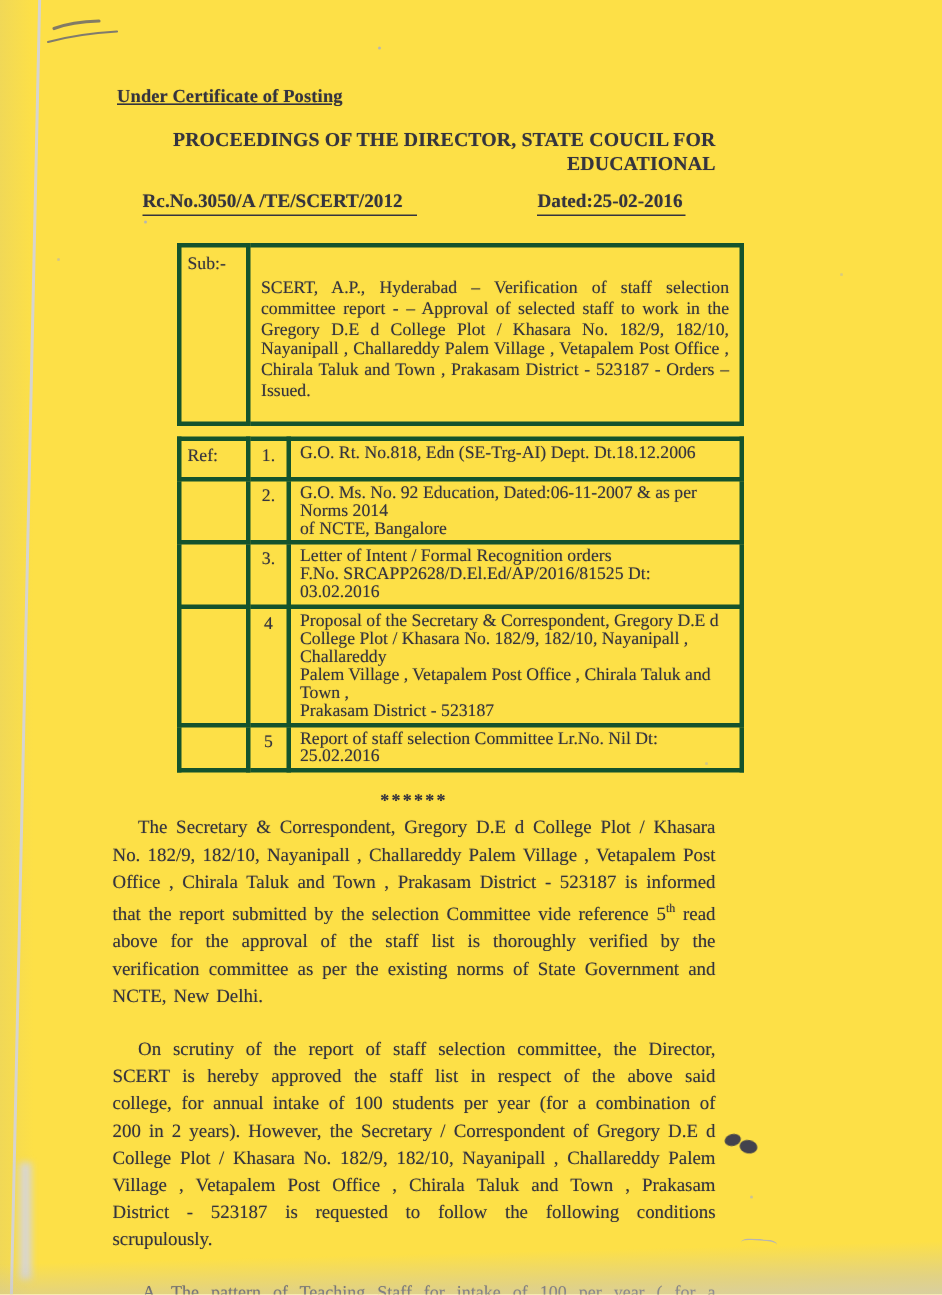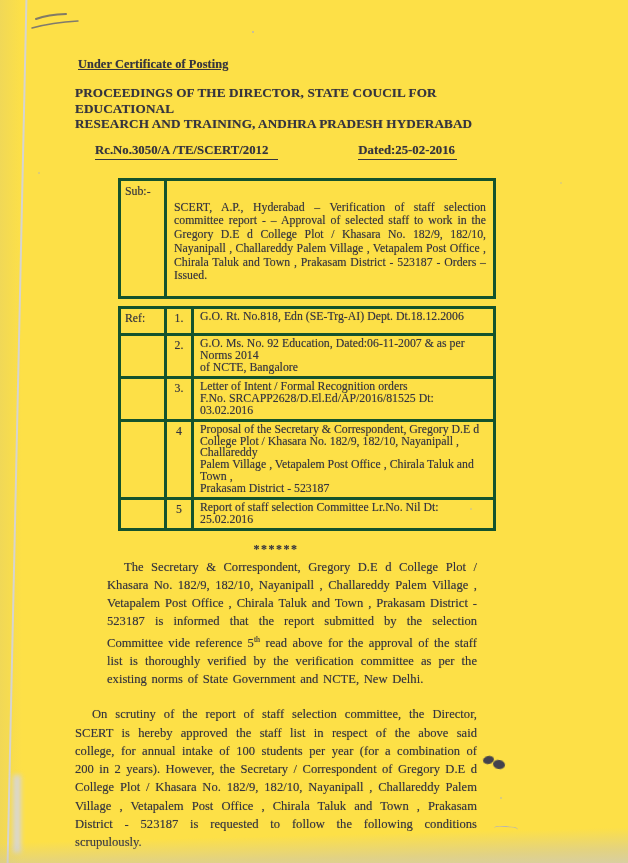--- a/index.html
+++ b/index.html
@@ -27,21 +27,21 @@
   .blot.b2 { left:493px; top:760px; width:12px; height:9px; transform:rotate(10deg); }
   .squiggle { position:absolute; left:494px; top:826px; width:24px; height:5px;
     border-top:1.3px solid #b7b5b1; border-radius:60%/100%; transform:rotate(4deg); z-index:3; }
   .speck { position:absolute; width:2px; height:2px; border-radius:50%; background:#b8b6b2; z-index:2; }
 
   
   .content { position:absolute; left:75px; top:0; width:402px; z-index:2; }
 
   .ucp { margin:57px 0 0 3px; font-weight:bold; font-size:12.3px;
     text-decoration:underline; letter-spacing:.1px; }
-  .title { margin-top:13px; text-align:left; font-weight:bold;
+  .title { margin-top:13px; text-align:right; font-weight:bold;
     font-size:13.2px; line-height:15.5px; letter-spacing:.1px; }
   .refline { margin-top:11px; display:flex; justify-content:space-between;
     font-weight:bold; font-size:12.8px; padding:0 20px 0 20px; }
   .refline .u { border-bottom:1.2px solid #35343e; padding-right:10px; padding-bottom:1px; }
 
   
   table { border-collapse:collapse; margin-left:43px; width:378px;
     font-size:11.8px; table-layout:fixed; }
   td { border:3px solid #14532d; vertical-align:top; }
   .sub-table { margin-top:18px; }
@@ -51,21 +51,21 @@
   .ref-table .lbl { width:37px; padding:2px 2px 2px 4px; }
   .ref-table .num { width:20px; padding:2px 2px; text-align:center; }
   .ref-table .txt { padding:2px 6px; line-height:11.9px; white-space:pre-line; }
   .ref-table tr.tall .txt { padding-bottom:10px; }
 
   
   .stars { margin-top:11px; text-align:center; font-weight:bold;
     font-size:12px; letter-spacing:1.5px; }
   .para { margin:0; text-align:justify; font-size:12.6px; line-height:18.2px;
     text-indent:17px; word-spacing:1.5px; }
-  .para.p1 { margin-top:1px;margin-left:32px; }
+  .para.p1 { margin-top:1px; }
   .para.p2 { margin-top:17px; }
   sup { font-size:8px; }
 
   .cond { margin-top:18px; }
   .citem { display:flex; margin-left:20px; font-size:12px; line-height:14.2px; }
   .citem .marker { width:19px; flex:none; }
   .citem .ctext { flex:1; text-align:justify; }
   .citem.ca .ctext { word-spacing:2.5px; }
 
   ul.bullets { margin:13px 0 0 0; padding-left:46px; }
@@ -93,21 +93,20 @@
   <div class="speck" style="left:500px; top:797px; opacity:.7;"></div>
   <div class="corner-strip"></div>
   <div class="bottom-shadow"></div>
 
   <div class="content">
 
     <div class="ucp">Under Certificate of Posting</div>
 
     <div class="title">
       <div>PROCEEDINGS OF THE DIRECTOR, STATE COUCIL FOR EDUCATIONAL</div>
-      <div>RESEARCH AND TRAINING, ANDHRA PRADESH HYDERABAD</div>
     </div>
 
     <div class="refline">
       <span class="u">Rc.No.3050/A /TE/SCERT/2012</span>
       <span class="u" style="padding-right:2px;">Dated:25-02-2016</span>
     </div>
 
     <table class="sub-table">
       <tbody>
           <tr>

